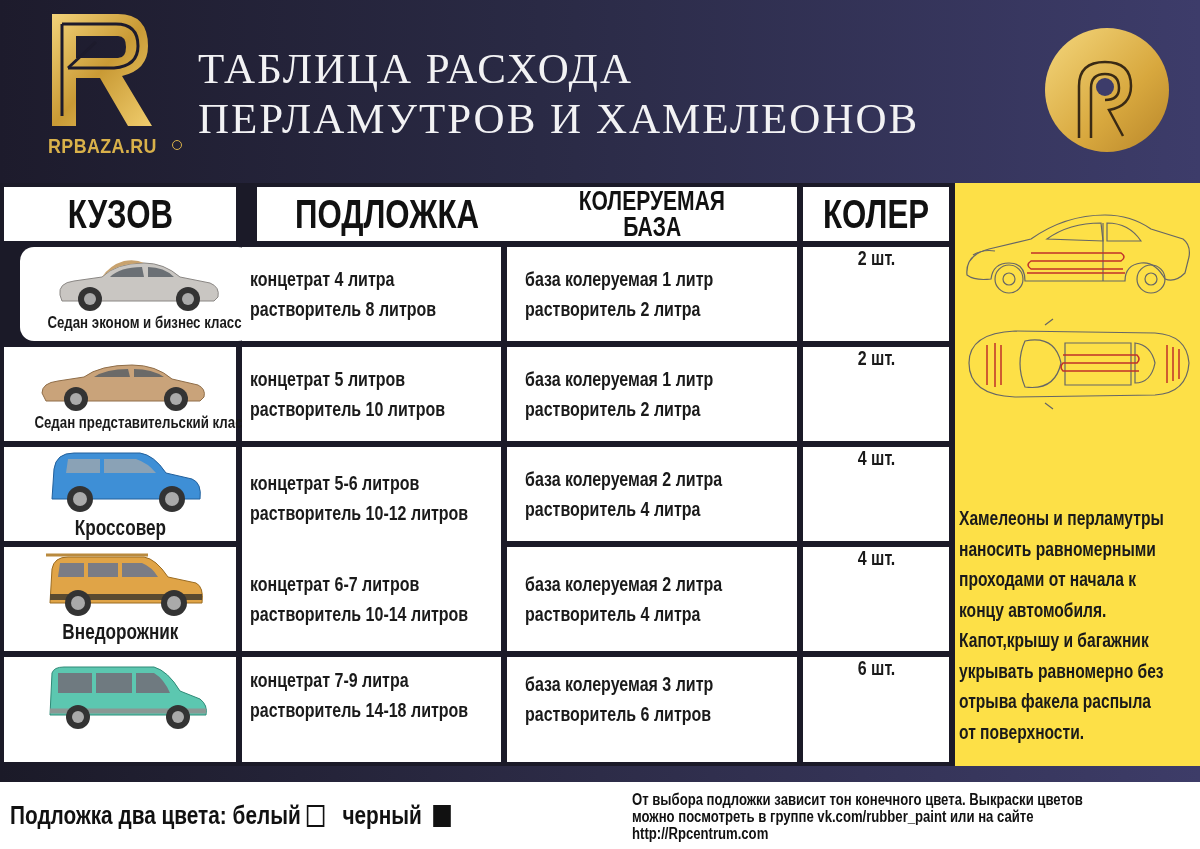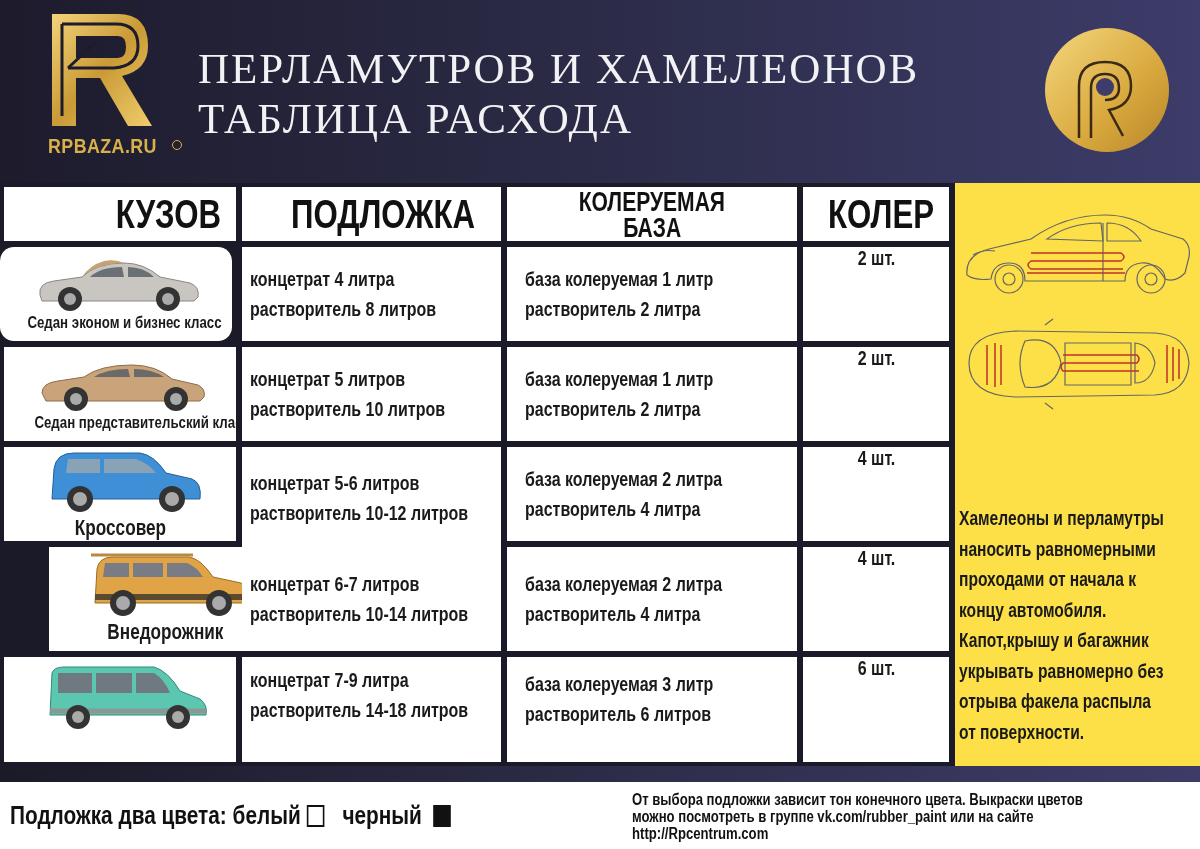--- a/index.html
+++ b/index.html
@@ -21,21 +21,21 @@
     border: 1.5px solid #d9b14a; border-radius: 50%; }
   .title {
     position: absolute; left: 198px; top: 44px; color: #f2f2f4;
     font-family: "Liberation Serif", serif; font-size: 43px; line-height: 50px;
     letter-spacing: 2px; font-weight: normal;
   }
   .logo-right { position: absolute; left: 1043px; top: 26px; width: 128px; height: 128px; }
 
   .table { position: absolute; left: 0; top: 183px; width: 1200px; height: 583px; background: #1b1a28; }
   .cell { position: absolute; background: #ffffff; }
-  .hcell { display: flex; align-items: center; justify-content: flex-end; text-align: center;
+  .hcell { display: flex; align-items: center; justify-content: center; text-align: center;
     font-family: "Liberation Sans", sans-serif; font-weight: bold; color: #111;
     transform-origin: center; }
   .hcell span { display: inline-block; transform: scaleX(0.78); }
   .h-big { font-size: 40px; }
   .h-two { font-size: 27px; line-height: 26px; }
 
   .body-text { font-family: "Liberation Sans", sans-serif; font-weight: bold; color: #1a1a1a;
     font-size: 20px; line-height: 30px; }
   .narrow { display: inline-block; transform: scaleX(0.8); transform-origin: left center; white-space: nowrap; }
   .celltext { position: absolute; left: 12px; top: 0; height: 100%; display: flex; flex-direction: column; justify-content: center; }
@@ -80,22 +80,22 @@
       <path d="M4 2 H70 Q100 2 100 34 Q100 58 74 64 L104 114 H80 L52 66 H28 V114 H4 Z M28 24 V46 H70 Q78 46 78 35 Q78 24 70 24 Z" fill="url(#gold1)"></path>
       <path d="M14 12 H68 Q90 12 90 34 Q90 54 66 56 H20" fill="none" stroke="#1d1b2c" stroke-width="3"></path>
       <path d="M20 56 L48 30" stroke="#1d1b2c" stroke-width="3"></path>
       <path d="M14 12 V104" stroke="#1d1b2c" stroke-width="3"></path>
     </svg>
     <div class="logo-text">RPBAZA.RU</div>
     <div class="logo-reg"></div>
   </div>
 
   <div class="title">
+    <div>ТАБЛИЦА РАСХОДА</div>
     <div>ПЕРЛАМУТРОВ И ХАМЕЛЕОНОВ</div>
-    <div>ТАБЛИЦА РАСХОДА</div>
   </div>
 
   <div class="logo-right">
     <svg width="128" height="128" viewBox="0 0 128 128">
       <defs>
         <linearGradient id="gold2" x1="0" y1="0" x2="1" y2="1">
           <stop offset="0" stop-color="#f4d77d"></stop>
             <stop offset="0.6" stop-color="#d8a83e"></stop>
             <stop offset="1" stop-color="#b8862a"></stop>
         </linearGradient>
@@ -106,32 +106,32 @@
       <circle cx="62" cy="61" r="9" fill="#3d3c6a"></circle>
     </svg>
   </div>
 </div>
 
 <div class="table">
 
   <div class="cell hcell h-big" style="left:4px; top:4px; width:232px; height:54px;">
     <span>КУЗОВ</span>
   </div>
-  <div class="cell hcell h-big" style="left:242px; top:4px; width:259px; height:54px;">
+  <div class="cell hcell h-big" style="left:257px; top:4px; width:259px; height:54px;">
     <span>ПОДЛОЖКА</span>
   </div>
   <div class="cell hcell h-two" style="left:507px; top:4px; width:290px; height:54px; flex-direction:column;">
     <span>КОЛЕРУЕМАЯ</span>
     <span>БАЗА</span>
   </div>
   <div class="cell hcell h-big" style="left:803px; top:4px; width:146px; height:54px;">
     <span>КОЛЕР</span>
   </div>
 
-  <div class="cell" style="left:0; top:64px; width:232px; height:94px;border-radius:14px;">
+  <div class="cell" style="left:20px; top:64px; width:232px; height:94px;border-radius:14px;">
     <div class="car-wrap">
       <svg width="170" height="60" viewBox="0 0 170 60">
         <path d="M6 40 Q4 28 20 26 L48 22 Q62 8 90 8 Q110 8 126 22 L156 28 Q166 32 164 42 L160 46 H8 Z" fill="#c9c6c2" stroke="#8a8784" stroke-width="1"></path>
         <path d="M56 22 Q66 12 88 12 L90 22 Z M94 12 Q110 12 120 22 H94 Z" fill="#6b7075"></path>
         <path d="M48 22 Q62 8 90 8 Q82 4 70 6 Q56 10 48 22" fill="#c8a26e"></path>
         <circle cx="36" cy="44" r="12" fill="#333"></circle>
           <circle cx="36" cy="44" r="6" fill="#aaa"></circle>
         <circle cx="134" cy="44" r="12" fill="#333"></circle>
           <circle cx="134" cy="44" r="6" fill="#aaa"></circle>
       </svg>
@@ -205,21 +205,21 @@
   <div class="cell" style="left:507px; top:264px; width:290px; height:94px;">
     <div class="celltext body-text" style="left:18px;">
       <span class="narrow">база колеруемая 2 литра</span>
       <span class="narrow">растворитель 4 литра</span>
     </div>
   </div>
   <div class="cell kol" style="left:803px; top:264px; width:146px; height:94px;">
     <span>4 шт.</span>
   </div>
 
-  <div class="cell" style="left:4px; top:364px; width:232px; height:104px;margin-left:45px;">
+  <div class="cell" style="left:4px; top:364px; width:232px; height:104px;">
     <div class="car-wrap">
       <svg width="170" height="66" viewBox="0 0 170 66" style="left:40px; top:4px;">
         <path d="M6 52 L8 18 Q10 6 24 6 H100 Q112 8 124 26 L152 32 Q160 36 158 52 Z" fill="#e0a447" stroke="#9b6c22" stroke-width="1"></path>
         <path d="M2 4 H104" stroke="#b98a3e" stroke-width="3"></path>
         <path d="M16 12 H40 V26 H14 Z M44 12 H74 V26 H44 Z M78 12 H98 Q108 16 114 26 H78 Z" fill="#7a7c85"></path>
         <path d="M6 46 H158" stroke="#5a4a30" stroke-width="6"></path>
         <circle cx="34" cy="52" r="13" fill="#333"></circle>
           <circle cx="34" cy="52" r="7" fill="#aaa"></circle>
         <circle cx="130" cy="52" r="13" fill="#333"></circle>
           <circle cx="130" cy="52" r="7" fill="#aaa"></circle>

